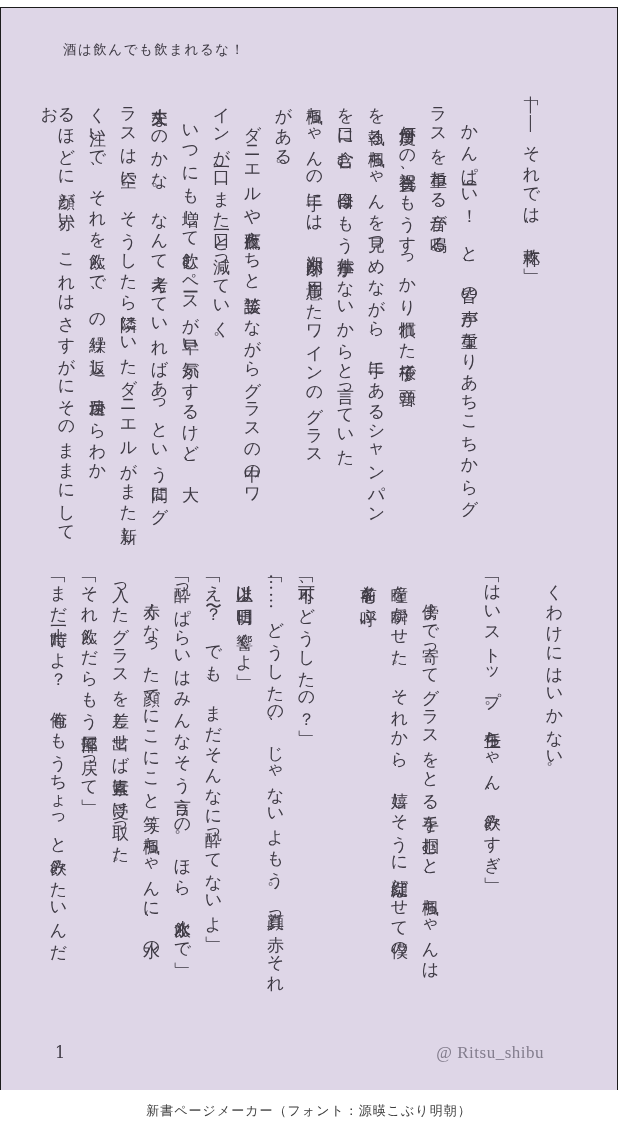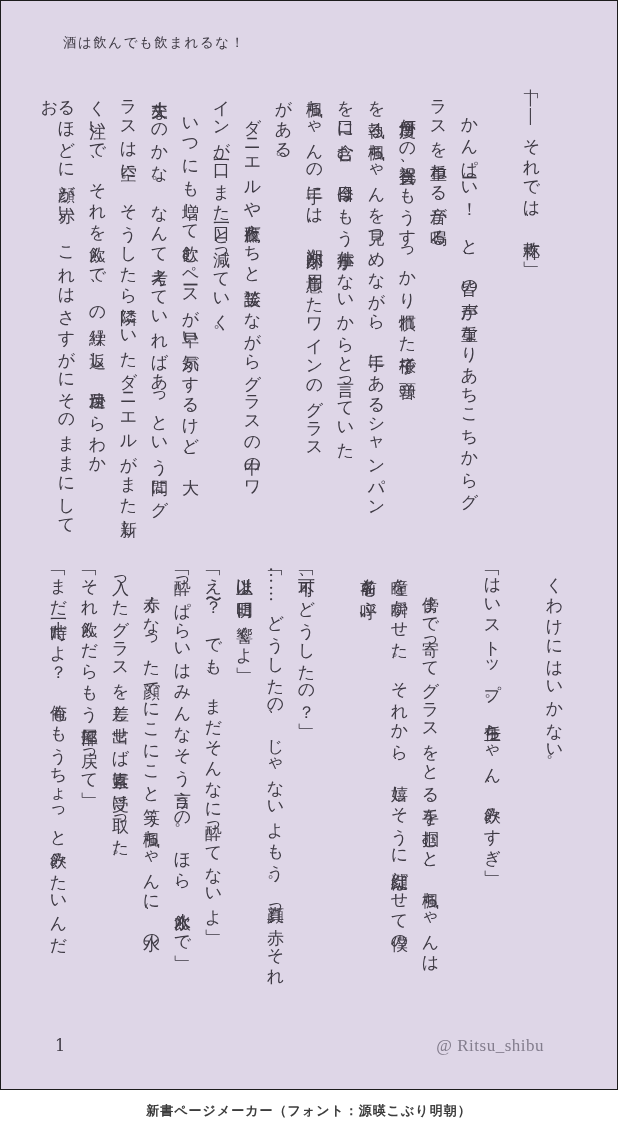--- a/index.html
+++ b/index.html
@@ -4,21 +4,21 @@
 <style>
   html, body { margin: 0; padding: 0; }
   body {
     width: 618px; height: 1132px;
     position: relative;
     background: #ffffff;
     overflow: hidden;
     font-family: "DejaVu Serif", "Liberation Serif", serif;
   }
   .page {
-    position: absolute; left: 0; top: 0;
+    position: absolute; left: 0; top: 7px;
     width: 618px; height: 1090px;
     box-sizing: border-box;
     background: var(--page-background, #ded6e7);
     border: 1.5px solid var(--border, #1c1c1c);
   }
   .running-header {
     position: absolute; top: 33px; left: 62px;
     font-size: 13.5px; letter-spacing: 1.5px;
     color: var(--text, #3e3a44);
   }
@@ -52,21 +52,20 @@
   }
   .footer {
     position: absolute; left: 0; top: 1090px;
     width: 618px; height: 42px;
     background: var(--footer-background, #ffffff);
     display: flex; align-items: center; justify-content: center;
   }
   .footer span {
     font-size: 13px; letter-spacing: 1px;
     color: var(--footer-text, #3d3d3d);
-    font-weight: bold;
   }
 </style>
 </head>
 <body style="--page-background: #ded6e7; --text: #3e3a44; --credit-text: #837d8d; --border: #1c1c1c; --footer-background: #ffffff; --footer-text: #3d3d3d;">
 
 <div class="page">
   <div class="running-header">酒は飲んでも飲まれるな！</div>
   <div class="vblock upper">
       <p class="">「――それでは、乾杯！」</p>
       <p class=""></p>

